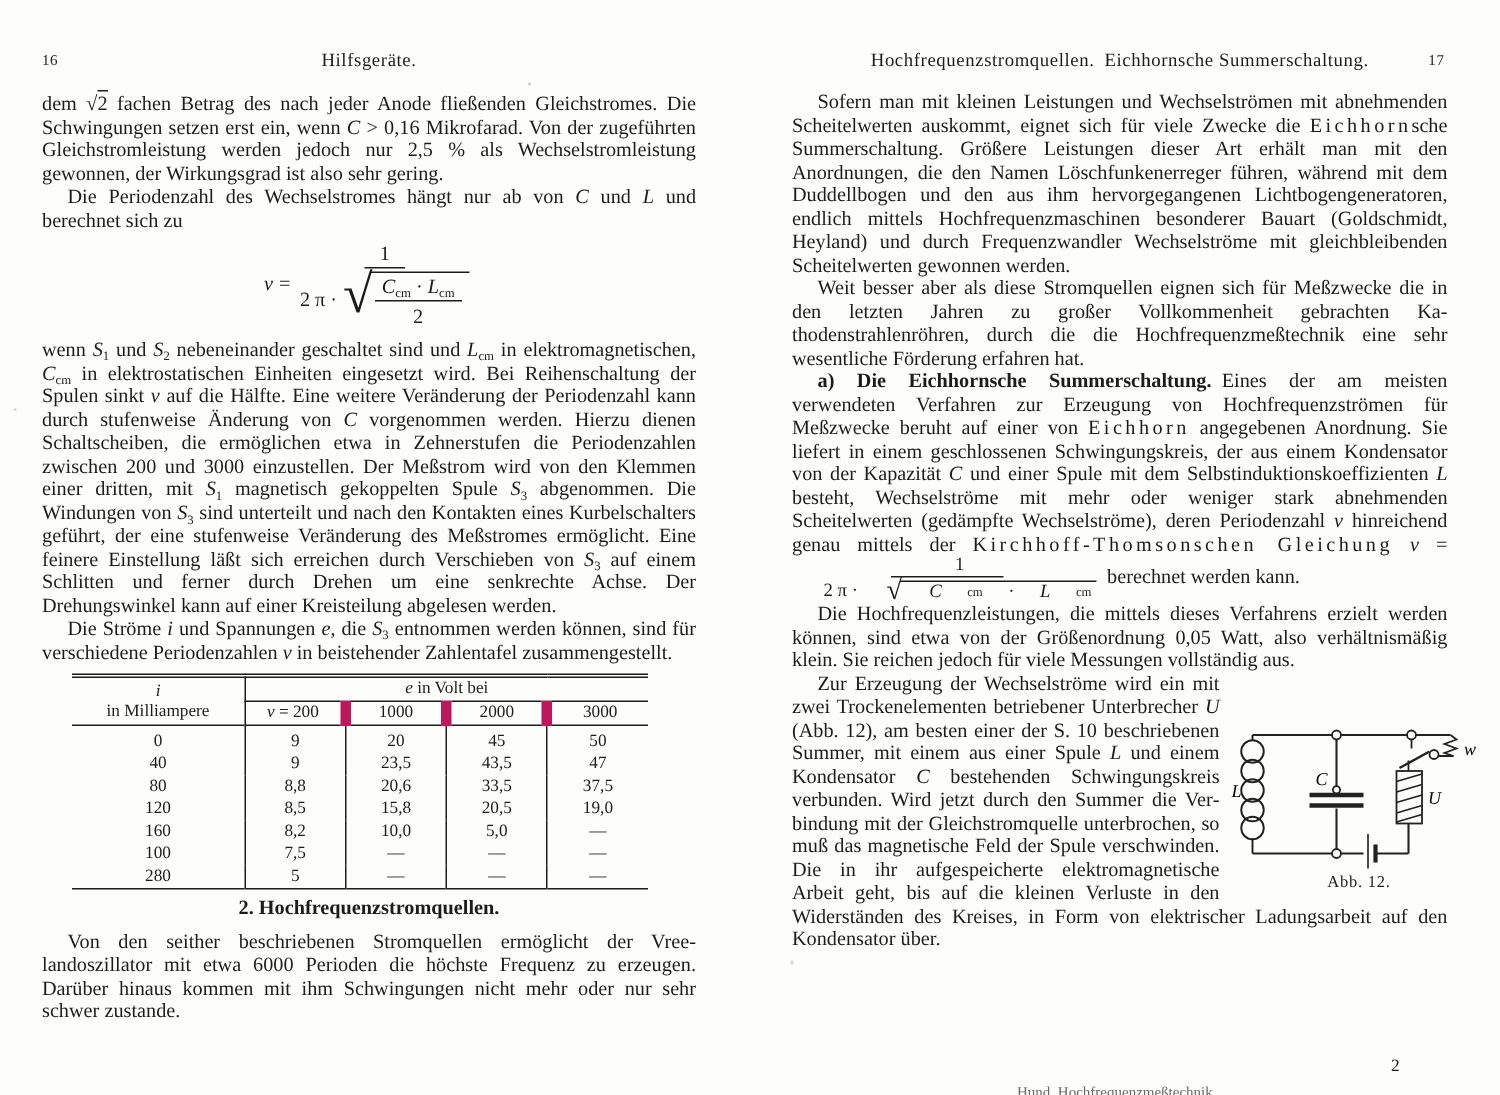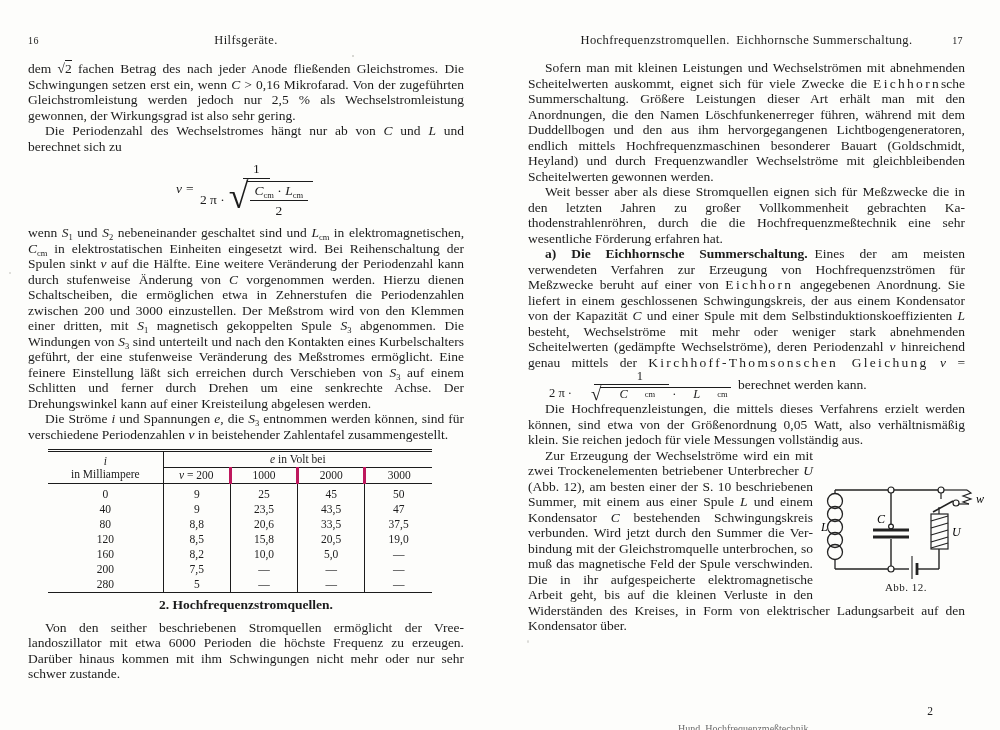--- a/index.html
+++ b/index.html
@@ -43,21 +43,21 @@
   .ifrac .fbot{padding-top:1px;display:inline-flex;align-items:center;}
   .ifrac .rsign{font-size:19px;line-height:15px;margin:0 -1px 0 2px;}
   .ifrac .rbody{border-top:1.1px solid #1c1c1c;padding:0 3px 0 2px;}
   
   .ztable{border-collapse:collapse;width:384px;margin:7px 0 0 20px;
     font-size:11.5px;line-height:13px;text-align:center;
     border-top:3px double #1c1c1c;border-bottom:1px solid #1c1c1c;}
   .ztable thead th{font-weight:normal;padding:1px 3px;}
   .ztable .c1{width:30%;border-right:1px solid #1c1c1c;}
   .ztable .fh{width:17.5%;}
-  .ztable .fh + .fh{border-left:3px solid #be185d;}
+  .ztable .fh + .fh{border-left:7px solid #be185d;}
   .ztable .spanhead{border-bottom:1px solid #1c1c1c;padding:1px 16px;margin-top:28px;}
   .ztable thead{border-bottom:1px solid #1c1c1c;}
   .ztable tbody td{padding:1px 3px;}
   .ztable tbody td + td{border-left:1px solid #1c1c1c;}
   .ztable tbody tr:first-child td{padding-top:4px;}
   .c1sub{display:block;}
   .sechead{text-align:center;font-weight:bold;font-size:13.5px;margin:4px 0 7px 0;text-indent:0;}
   
   .figfloat{float:right;width:170px;margin:33px -26px 2px 8px;text-align:center;}
   .figcap{font-size:11px;margin-top:3px;text-align:center;letter-spacing:.5px;}
@@ -117,21 +117,21 @@
           <th class="fh"><i>ν</i> = 200</th>
           <th class="fh">1000</th>
           <th class="fh">2000</th>
           <th class="fh">3000</th>
         </tr>
       </thead>
       <tbody>
         <tr>
           <td>0</td>
             <td>9</td>
-            <td>25</td>
+            <td>20</td>
             <td>45</td>
             <td>50</td>
         </tr>
         <tr>
           <td>40</td>
             <td>9</td>
             <td>23,5</td>
             <td>43,5</td>
             <td>47</td>
         </tr>
@@ -150,21 +150,21 @@
             <td>19,0</td>
         </tr>
         <tr>
           <td>160</td>
             <td>8,2</td>
             <td>10,0</td>
             <td>5,0</td>
             <td>—</td>
         </tr>
         <tr>
-          <td>200</td>
+          <td>100</td>
             <td>7,5</td>
             <td>—</td>
             <td>—</td>
             <td>—</td>
         </tr>
         <tr>
           <td>280</td>
             <td>5</td>
             <td>—</td>
             <td>—</td>

